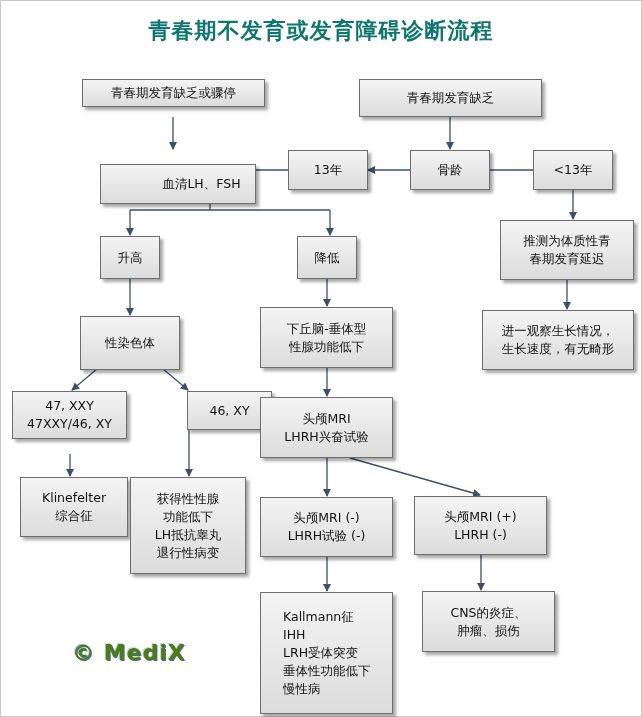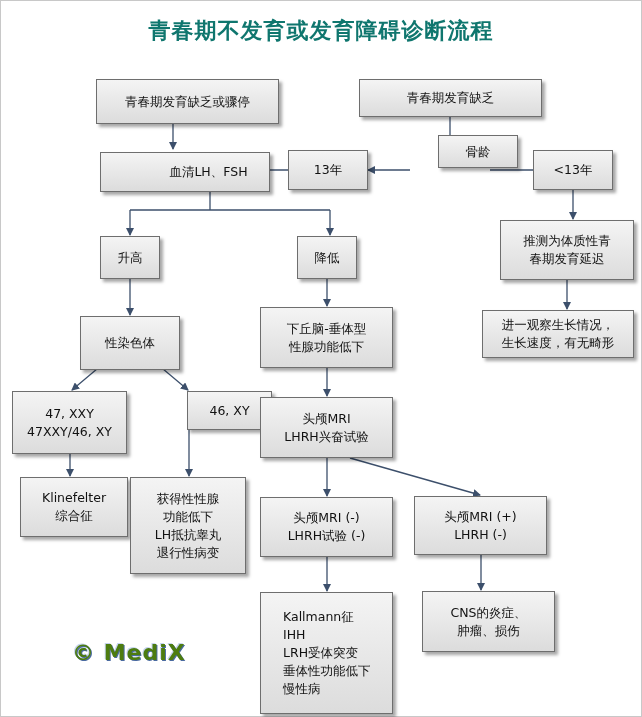--- a/index.html
+++ b/index.html
@@ -73,41 +73,41 @@
 
     <line x1="327" y1="458" x2="327" y2="496" marker-end="url(#arr)"></line>
     <line x1="350" y1="458" x2="480" y2="495" marker-end="url(#arr)"></line>
 
     <line x1="327" y1="557" x2="327" y2="591" marker-end="url(#arr)"></line>
 
     <line x1="481" y1="555" x2="481" y2="590" marker-end="url(#arr)"></line>
   </g>
 </svg>
 
-<div class="box" style="left:96px;top:79px;width:183px;height:45px;">青春期发育缺乏或骤停</div>
+<div class="box" style="left:82px;top:79px;width:183px;height:28px;">青春期发育缺乏或骤停</div>
 <div class="box" style="left:359px;top:79px;width:183px;height:38px;">青春期发育缺乏</div>
 
-<div class="box" style="left:100px;top:152px;width:170px;height:40px;padding-left:47px;">血清LH、FSH</div>
+<div class="box" style="left:100px;top:164px;width:156px;height:40px;padding-left:47px;">血清LH、FSH</div>
 <div class="box" style="left:288px;top:150px;width:80px;height:40px;">13年</div>
-<div class="box" style="left:410px;top:135px;width:80px;height:33px;margin-left:28px;">骨龄</div>
+<div class="box" style="left:410px;top:150px;width:80px;height:40px;">骨龄</div>
 <div class="box" style="left:533px;top:150px;width:80px;height:40px;">&lt;13年</div>
 
 <div class="box" style="left:500px;top:220px;width:134px;height:60px;">推测为体质性青
 春期发育延迟</div>
-<div class="box" style="left:482px;top:310px;width:152px;height:48px;">进一观察生长情况，
+<div class="box" style="left:482px;top:310px;width:152px;height:60px;">进一观察生长情况，
 生长速度，有无畸形</div>
 
 <div class="box" style="left:100px;top:236px;width:60px;height:43px;">升高</div>
 <div class="box" style="left:297px;top:236px;width:60px;height:43px;">降低</div>
 
 <div class="box" style="left:260px;top:307px;width:133px;height:61px;">下丘脑-垂体型
 性腺功能低下</div>
 <div class="box" style="left:80px;top:316px;width:100px;height:54px;">性染色体</div>
 
-<div class="box" style="left:12px;top:391px;width:115px;height:63px;">47, XXY
+<div class="box" style="left:12px;top:391px;width:115px;height:48px;">47, XXY
 47XXY/46, XY</div>
 <div class="box" style="left:147px;top:391px;width:85px;height:39px;margin-left:40px;">46, XY</div>
 <div class="box" style="left:260px;top:397px;width:133px;height:61px;">头颅MRI
 LHRH兴奋试验</div>
 
 <div class="box" style="left:20px;top:477px;width:108px;height:60px;">Klinefelter
 综合征</div>
 <div class="box" style="left:130px;top:477px;width:116px;height:97px;">获得性性腺
 功能低下
 LH抵抗睾丸

